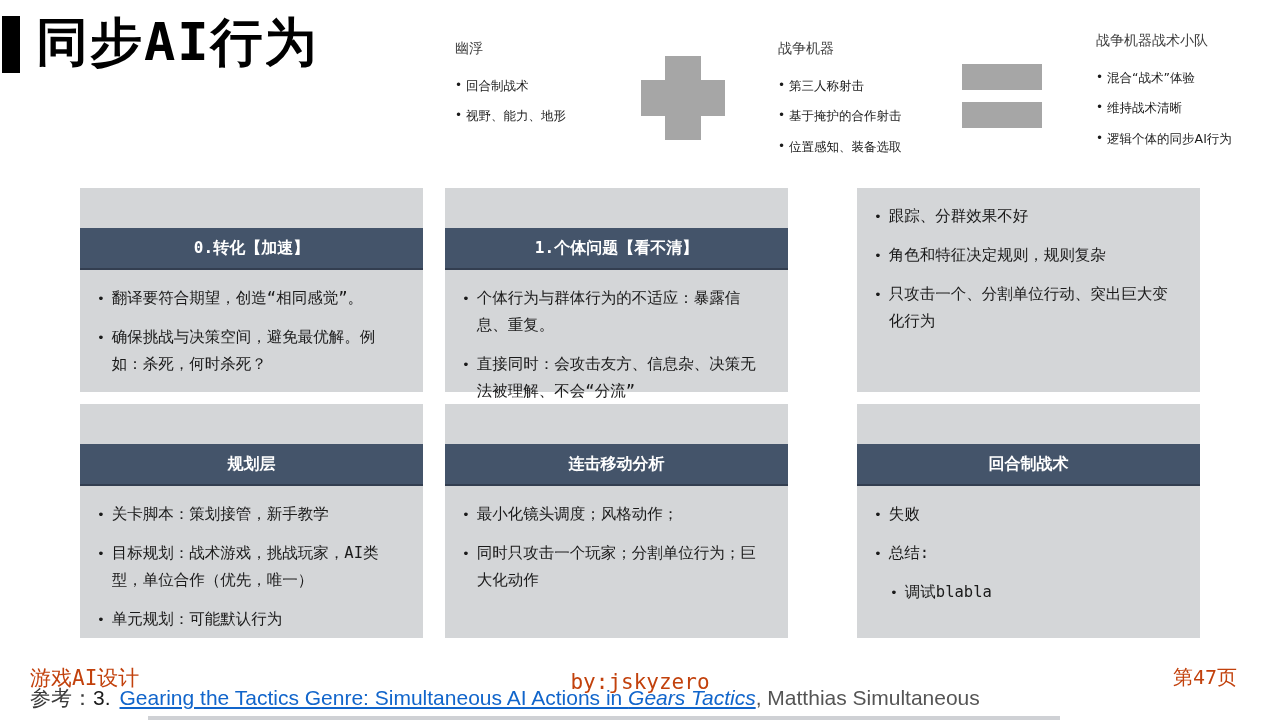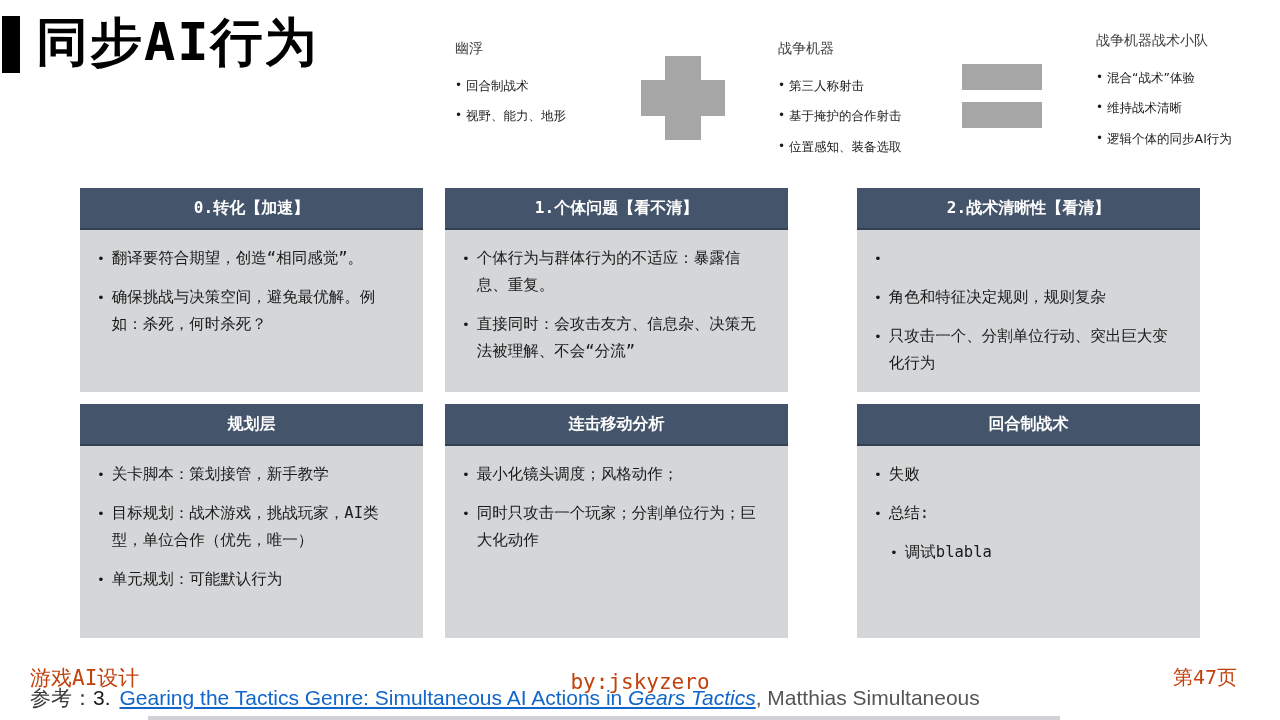--- a/index.html
+++ b/index.html
@@ -28,21 +28,21 @@
   .equals-icon .bar{position:absolute;left:0;width:80px;height:26px;background:#a6a6a6;}
   .equals-icon .b1{top:0;} .equals-icon .b2{top:38px;}
 
   
   .box{width:343px;background:#d4d6d8;}
   .r1{top:188px;height:204px;} .r2{top:404px;height:234px;}
   .c1{left:80px;} .c2{left:445px;} .c3{left:857px;}
   .box-header{height:40px;background:#44546a;border-bottom:2px solid #333e50;
               display:flex;align-items:center;justify-content:center;
               font-family:"DejaVu Sans Mono","Liberation Mono",monospace;
-              font-size:16px;font-weight:bold;color:#ffffff;}
+              font-size:16px;font-weight:bold;color:#ffffff;margin-top:40px;}
   .box-body{padding:15px 17px 0 17px;}
   .box-body .bullet{display:flex;font-size:15.5px;line-height:27px;margin-bottom:12px;color:#1a1a1a;
                     font-family:"DejaVu Sans Mono","Liberation Mono",monospace;font-weight:500;}
   .box-body .dot{margin-right:7px;font-size:13px;}
   .box-body .lvl2{margin-left:16px;}
 
   
   .footer-gray{color:#c2410c;font-family:"DejaVu Sans Mono","Liberation Mono",monospace;}
   .footer-left{left:30px;top:664px;font-size:21px;}
   .footer-center{left:50%;top:670px;transform:translateX(-50%);font-size:21px;}
@@ -144,24 +144,24 @@
         <span class="dot">•</span>
         <span class="btxt">个体行为与群体行为的不适应：暴露信息、重复。</span>
       </div>
       <div class="bullet">
         <span class="dot">•</span>
         <span class="btxt">直接同时：会攻击友方、信息杂、决策无法被理解、不会“分流”</span>
       </div>
     </div>
 </div>
 <div class="abs box r1 c3">
-  <div class="box-header">2.战术清晰性【看清】</div>
-  <div class="box-body">
-      <div class="bullet">
-        <span class="dot">•</span>
+  <div class="box-body">
+      <div class="bullet">
+        <span class="dot">•</span>
+        <span class="btxt">跟踪、分群效果不好</span>
       </div>
       <div class="bullet">
         <span class="dot">•</span>
         <span class="btxt">角色和特征决定规则，规则复杂</span>
       </div>
       <div class="bullet">
         <span class="dot">•</span>
         <span class="btxt">只攻击一个、分割单位行动、突出巨大变化行为</span>
       </div>
     </div>

